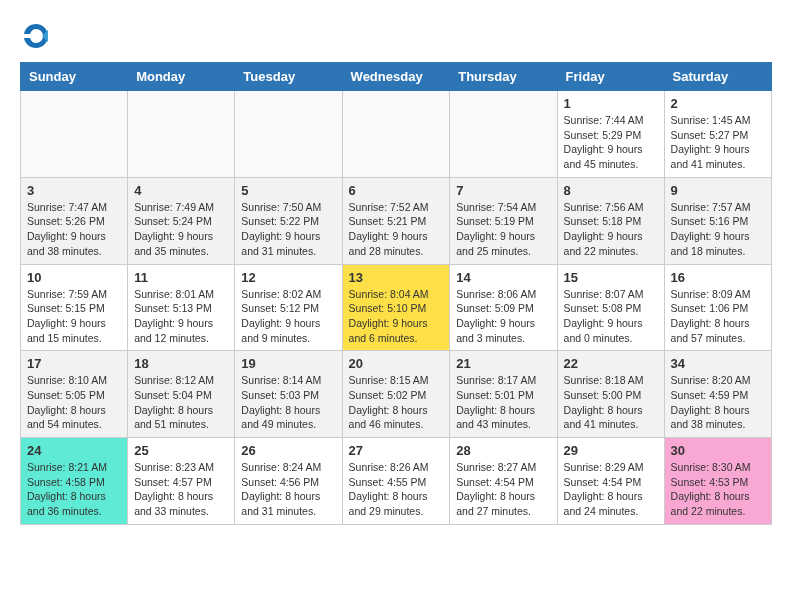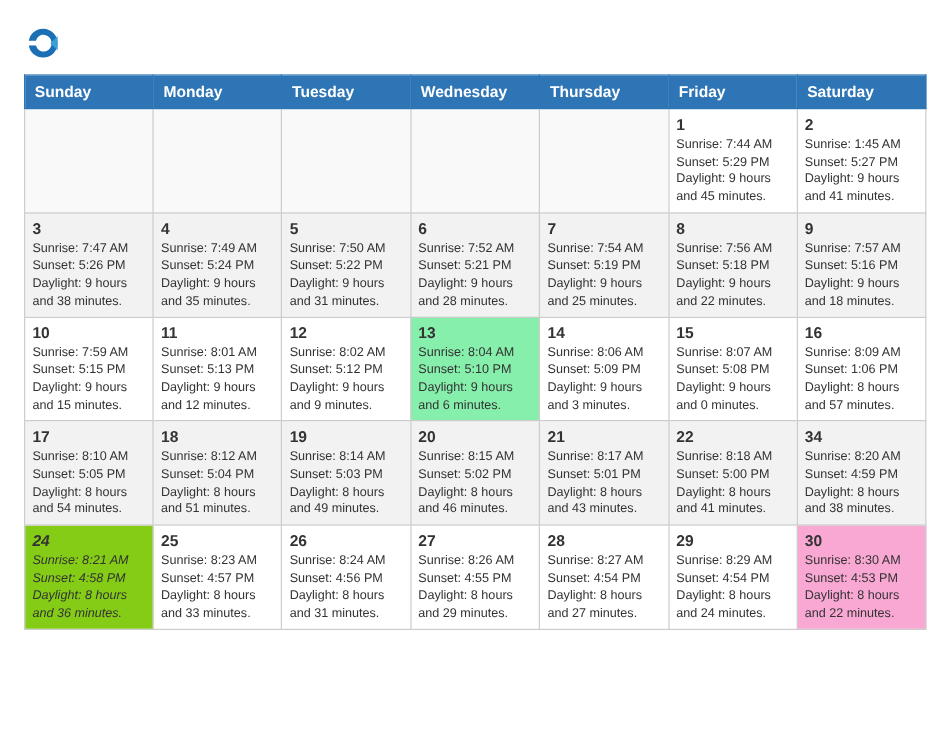--- a/index.html
+++ b/index.html
@@ -195,21 +195,21 @@
           <div class="day-info" style="white-space: pre-line;">Sunrise: 8:01 AM
 Sunset: 5:13 PM
 Daylight: 9 hours and 12 minutes.</div>
         </td>
         <td style="background: rgb(255, 255, 255);">
           <div class="day-number">12</div>
           <div class="day-info" style="white-space: pre-line;">Sunrise: 8:02 AM
 Sunset: 5:12 PM
 Daylight: 9 hours and 9 minutes.</div>
         </td>
-        <td style="background: #86efac;">
+        <td style="background: #fde047;">
           <div class="day-number">13</div>
           <div class="day-info" style="white-space: pre-line;">Sunrise: 8:04 AM
 Sunset: 5:10 PM
 Daylight: 9 hours and 6 minutes.</div>
         </td>
         <td style="background: rgb(255, 255, 255);">
           <div class="day-number">14</div>
           <div class="day-info" style="white-space: pre-line;">Sunrise: 8:06 AM
 Sunset: 5:09 PM
 Daylight: 9 hours and 3 minutes.</div>
@@ -265,21 +265,21 @@
 Daylight: 8 hours and 41 minutes.</div>
         </td>
         <td style="background: rgb(242, 242, 242);">
           <div class="day-number">34</div>
           <div class="day-info" style="white-space: pre-line;">Sunrise: 8:20 AM
 Sunset: 4:59 PM
 Daylight: 8 hours and 38 minutes.</div>
         </td>
       </tr>
       <tr>
-        <td style="background: #84cc16; font-style: italic;">
+        <td style="background: #5eead4;">
           <div class="day-number">24</div>
           <div class="day-info" style="white-space: pre-line;">Sunrise: 8:21 AM
 Sunset: 4:58 PM
 Daylight: 8 hours and 36 minutes.</div>
         </td>
         <td style="background: rgb(255, 255, 255);">
           <div class="day-number">25</div>
           <div class="day-info" style="white-space: pre-line;">Sunrise: 8:23 AM
 Sunset: 4:57 PM
 Daylight: 8 hours and 33 minutes.</div>

